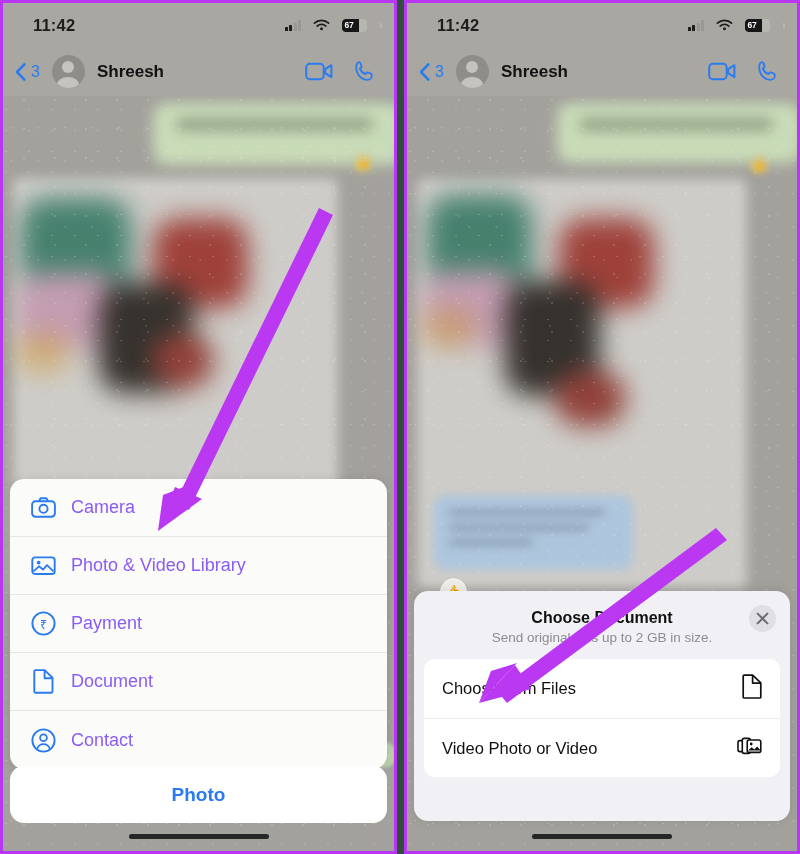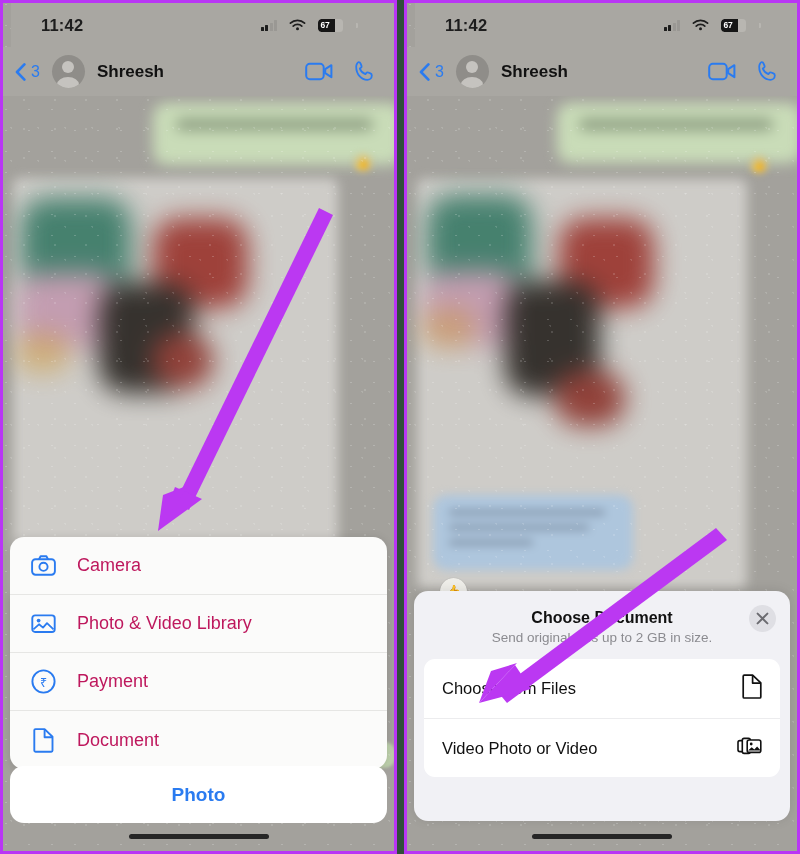--- a/index.html
+++ b/index.html
@@ -100,22 +100,21 @@
     display:flex; align-items:center; justify-content:center;
     color:#4a5a46; font-size:12.5px; white-space:nowrap;
   }
 
   
   .statusbar {
     position: absolute; top: 0; left: 0; right: 0;
     height: 44px;
     background: #a9a7a2;
     display: flex; align-items: center; justify-content: space-between;
-    padding: 0 36px 0 30px;
-    margin-left: 8px;
+    padding: 0 12px 0 30px;
   }
   .clock { font-size: 16.5px; font-weight: 700; color: #1d1d1d; letter-spacing: .2px; }
   .status-right { display:flex; align-items:center; gap:12px; }
   .cell { display:flex; align-items:flex-end; gap:1.5px; height:11px; }
   .cell i { width:3px; background:#9a9894; border-radius:.5px; display:block; }
   .cell i:nth-child(1){ height:4px; background:#1d1d1d; }
   .cell i:nth-child(2){ height:6px; background:#1d1d1d; }
   .cell i:nth-child(3){ height:8px; }
   .cell i:nth-child(4){ height:11px; }
   .batt {
@@ -172,21 +171,21 @@
   }
   .as-row {
     height: 58px;
     display:flex; align-items:center;
     padding-left: 18px;
     border-bottom: 1px solid #e6e6e4;
     cursor:pointer;
   }
   .as-row:last-child { border-bottom:none; }
   .as-icon { width:30px; display:flex; align-items:center; justify-content:center; }
-  .as-label { margin-left: 19px; font-size:18px; color:#be185d; }
+  .as-label { margin-left: 13px; font-size:18px; color:#8b5cf6; }
 
   .cancel-btn {
     position:absolute;
     left:7px; right:7px;
     bottom: 28px;
     height: 57px;
     background:#fff;
     border-radius:14px;
     display:flex; align-items:center; justify-content:center;
     font-size:19px; font-weight:700; color:#2a7bf0;
@@ -344,20 +343,30 @@
           <span class="as-icon">
             <svg width="21" height="25" viewBox="0 0 21 25">
               <path d="M1.3 2.3a1.2 1.2 0 011.2-1.2h9.1l7.9 7.6v13.9a1.2 1.2 0 01-1.2 1.2H2.5a1.2 1.2 0 01-1.2-1.2z" stroke="#2a7bf0" stroke-width="1.9" fill="none" stroke-linejoin="round"></path>
               <path d="M11.6 1.2v8.1h8" stroke="#2a7bf0" stroke-width="1.9" fill="none" stroke-linejoin="round"></path>
             </svg>
           </span>
           <span class="as-label">Document</span>
         </div>
 
 
+        <div class="as-row">
+          <span class="as-icon">
+            <svg width="25" height="25" viewBox="0 0 25 25">
+              <circle cx="12.5" cy="12.5" r="11.1" stroke="#2a7bf0" stroke-width="1.9" fill="none"></circle>
+              <circle cx="12.5" cy="9.7" r="3.4" stroke="#2a7bf0" stroke-width="1.8" fill="none"></circle>
+              <path d="M5.9 21.2c1.2-3.2 3.7-5 6.6-5s5.4 1.8 6.6 5" stroke="#2a7bf0" stroke-width="1.8" fill="none" stroke-linecap="round"></path>
+            </svg>
+          </span>
+          <span class="as-label">Contact</span>
+        </div>
 
       </div>
 
       <div class="cancel-btn">Photo</div>
 
       <div class="home-ind"></div>
 
       <svg class="arrow-layer" viewBox="0 0 391 848">
         <g fill="#bb38f2">
           <path d="M316,205 L172,500 L186,507 L330,212 Z"></path>

